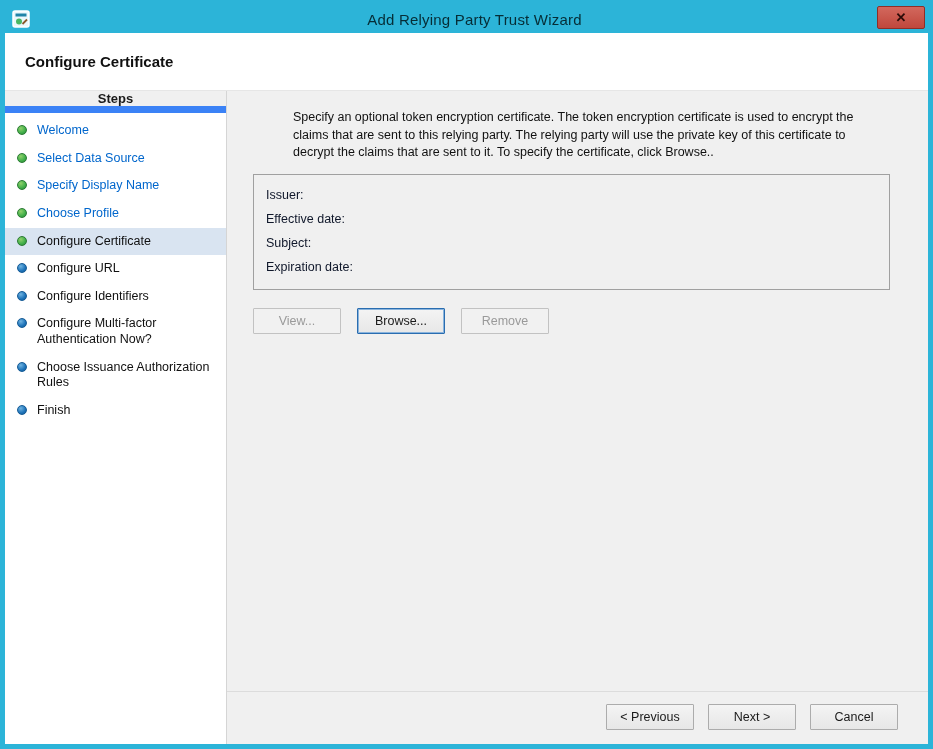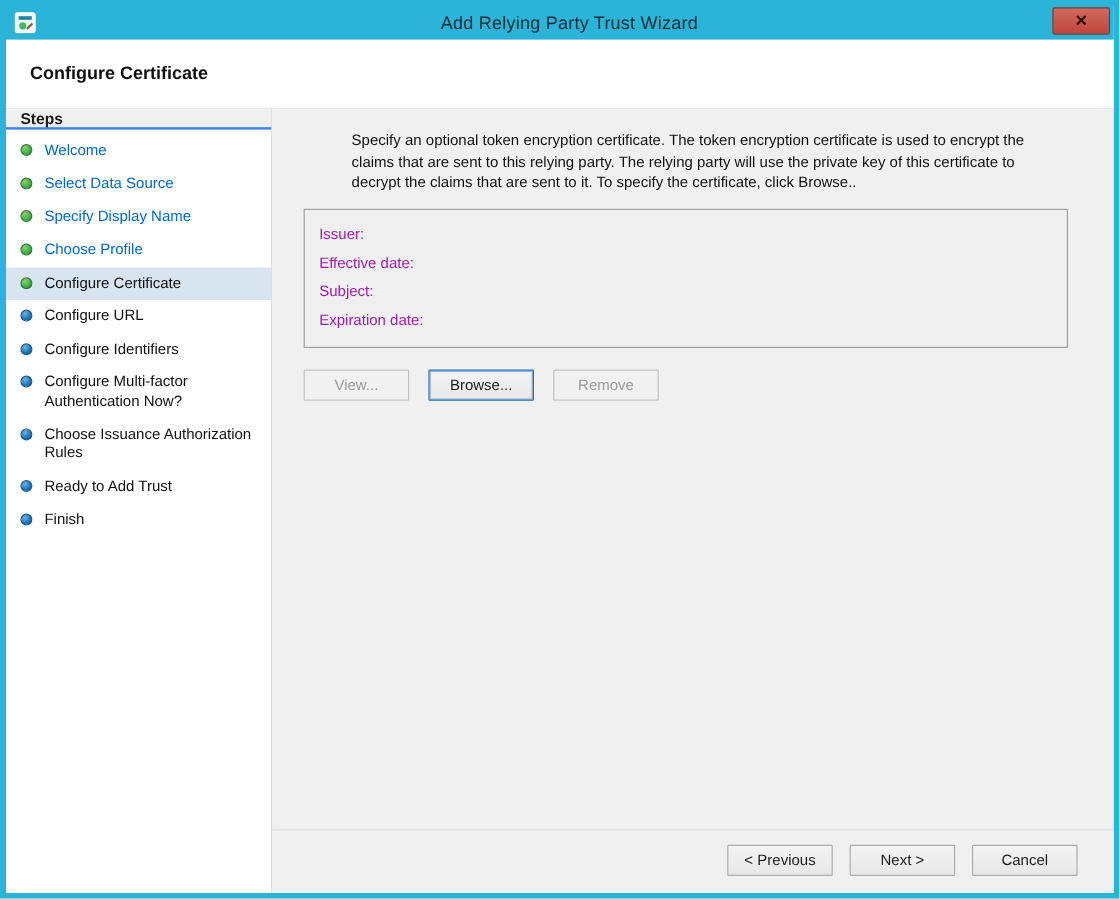--- a/index.html
+++ b/index.html
@@ -70,24 +70,25 @@
   .body-row { flex: 1 1 auto; display: flex; min-height: 0; }
   .sidebar {
     width: 222px;
     flex: 0 0 222px;
     background: #ffffff;
     border-right: 1px solid #d5d5d5;
     display: flex; flex-direction: column;
   }
   .steps-heading {
     background: #f0f0f0;
-    border-bottom: 2px solid #3b82f6;
+    border-bottom: 7px solid #3b82f6;
     font-weight: 700;
     font-size: 13px;
     padding: 0 12px;
+    text-align: center;
   }
   .steps-list { list-style: none; padding-top: 4px; }
   .step {
     display: flex;
     align-items: flex-start;
     gap: 10px;
     padding: 6px 4px 6px 12px;
     line-height: 1.25;
     cursor: default;
   }
@@ -121,21 +122,21 @@
     padding: 18px 38px 0 26px;
     min-width: 0;
   }
   .description { line-height: 1.4; color: #111; margin-left: 40px; }
   .cert-box {
     margin-top: 12px;
     border: 1px solid #a0a0a0;
     padding: 8px 12px 10px 12px;
   }
   .cert-row { padding: 5px 0; display: flex; gap: 8px; }
-  .cert-label { color: #a21caf; }
+  .cert-label { color: #0f172a; }
   .cert-value { color: #111; }
   .cert-actions {
     margin-top: 18px;
     display: flex;
     gap: 16px;
   }
   .btn {
     min-width: 88px;
     height: 26px;
     font-family: "Liberation Sans", sans-serif;
@@ -227,24 +228,20 @@
         <li class="step pending">
           <span class="dot"></span>
           <span class="step-label">Configure Multi-factor Authentication Now?</span>
         </li>
         <li class="step pending">
           <span class="dot"></span>
           <span class="step-label">Choose Issuance Authorization Rules</span>
         </li>
         <li class="step pending">
           <span class="dot"></span>
-          <span class="step-label">Ready to Add Trust</span>
-        </li>
-        <li class="step pending">
-          <span class="dot"></span>
           <span class="step-label">Finish</span>
         </li>
       </ul>
     </aside>
 
     <main class="content">
       <p class="description">Specify an optional token encryption certificate.  The token encryption certificate is used to encrypt the claims that are sent to this relying party.  The relying party will use the private key of this certificate to decrypt the claims that are sent to it.  To specify the certificate, click Browse..</p>
 
       <div class="cert-box">
         <div class="cert-row">

